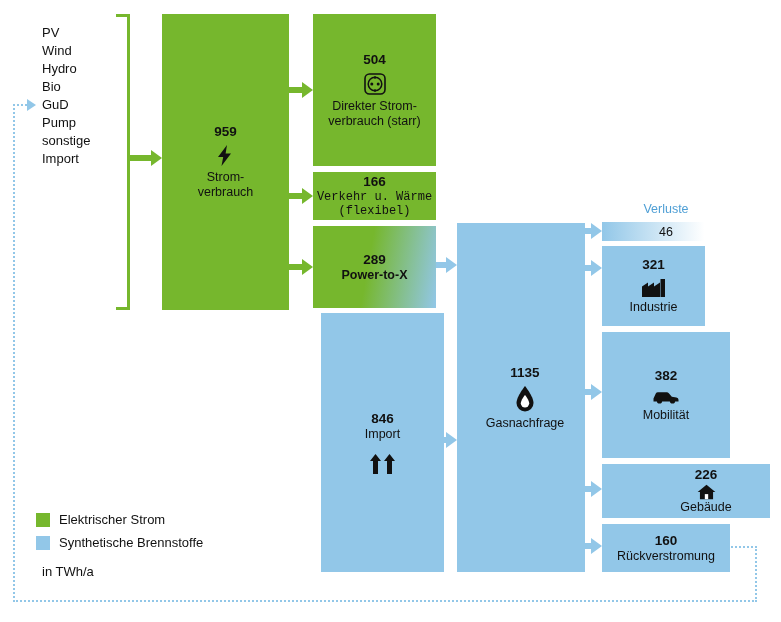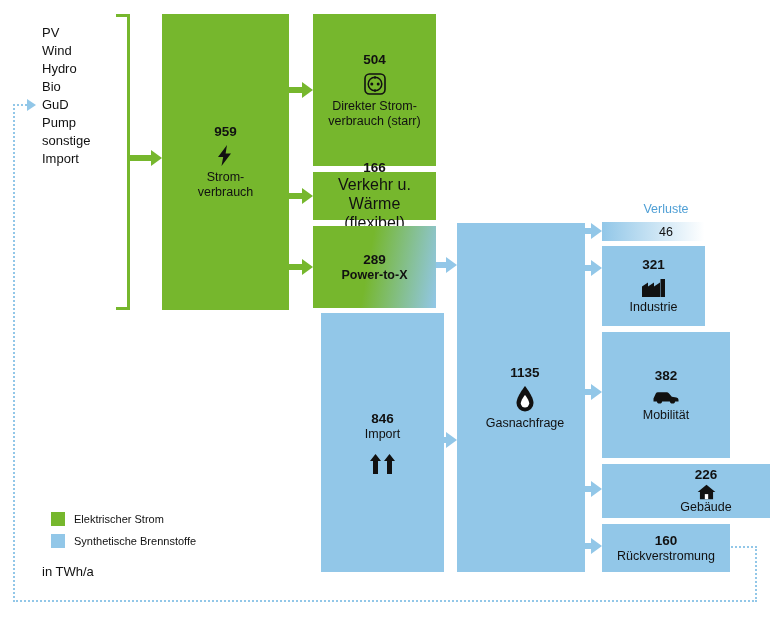--- a/index.html
+++ b/index.html
@@ -44,21 +44,21 @@
   
   .box{position:absolute;display:flex;flex-direction:column;align-items:center;justify-content:center;
     text-align:center;color:var(--ink);}
   .box .value{font-weight:700;font-size:13.5px;line-height:1.2;}
   .box .label{font-size:12.5px;line-height:1.18;white-space:pre-line;}
   .box .icon{display:flex;margin:5px 0 4px;}
 
   #box-strom{left:162px;top:14px;width:127px;height:296px;background:var(--green);}
   #box-direkt{left:313px;top:14px;width:123px;height:152px;background:var(--green);}
   #box-verkehr{left:313px;top:172px;width:123px;height:48px;background:var(--green);}
-  #box-verkehr .label{font-size:16px;}
+  #box-verkehr .label{font-size:12px;font-family:Liberation Mono, monospace;}
   #box-ptx{left:313px;top:226px;width:123px;height:82px;
     background:linear-gradient(100deg, var(--green) 45%, var(--blue) 100%);}
   #box-ptx .label{font-weight:700;text-align:center;}
   #box-import{left:313px;top:313px;width:123px;height:259px;background:var(--blue);margin-left:8px;}
   #box-import .icon{margin:12px 0 0;}
   #box-gas{left:457px;top:223px;width:120px;height:349px;background:var(--blue);padding-left:8px;}
   #box-industrie{left:602px;top:246px;width:103px;height:80px;background:var(--blue);}
   #box-industrie .icon{margin:3px 0 2px;}
   #box-mobilitaet{left:602px;top:332px;width:128px;height:126px;background:var(--blue);}
   #box-gebaeude{left:602px;top:464px;width:128px;height:54px;background:var(--blue);padding-left:40px;}
@@ -77,21 +77,21 @@
   .dotted-v{position:absolute;width:0;border-left:2px dotted var(--blue);}
   #loop-right-h{left:731px;top:546px;width:26px;}
   #loop-right-v{left:755px;top:546px;height:56px;}
   #loop-bottom{left:13px;top:600px;width:744px;}
   #loop-left-v{left:13px;top:104px;height:498px;}
   #loop-left-h{left:13px;top:104px;width:14px;}
   #loop-arrowhead{position:absolute;left:27px;top:99px;width:0;height:0;
     border-top:6px solid transparent;border-bottom:6px solid transparent;border-left:9px solid var(--blue);}
 
   
-  #legend{position:absolute;left:51px;top:512px;font-size:11px;text-align:center;}
+  #legend{position:absolute;left:36px;top:512px;font-size:13px;text-align:center;}
   .legend-row{display:flex;align-items:center;margin-bottom:8px;}
   .swatch{display:inline-block;width:14px;height:14px;margin-right:9px;}
   #sw-green{background:var(--green);}
   #sw-blue{background:var(--blue);}
   #unit{position:absolute;left:42px;top:564px;font-size:13px;}
 </style>
 </head>
 <body>
 
 <div class="canvas">

